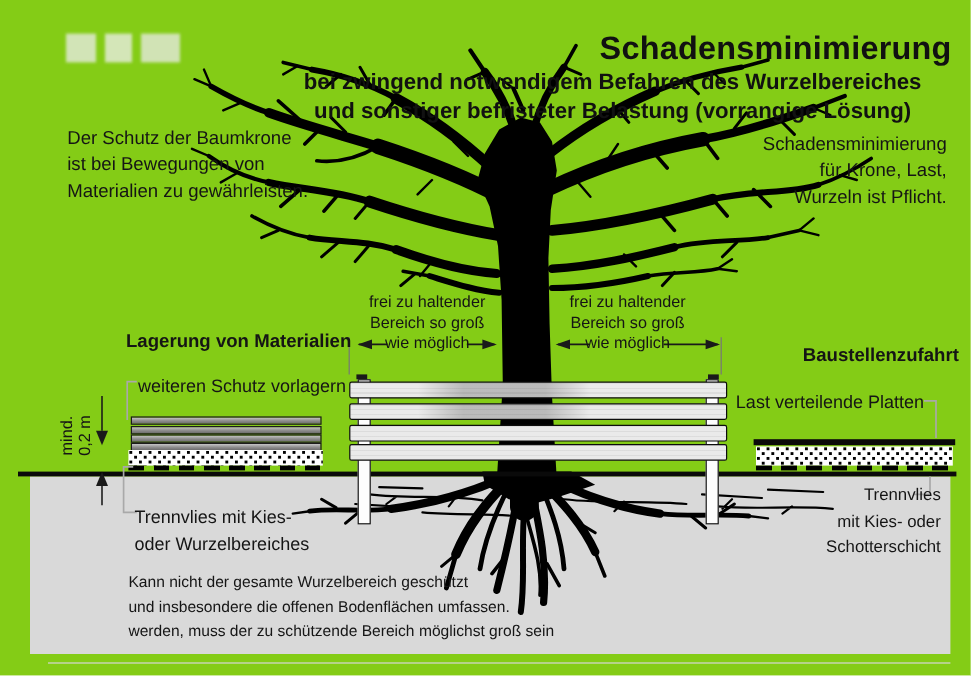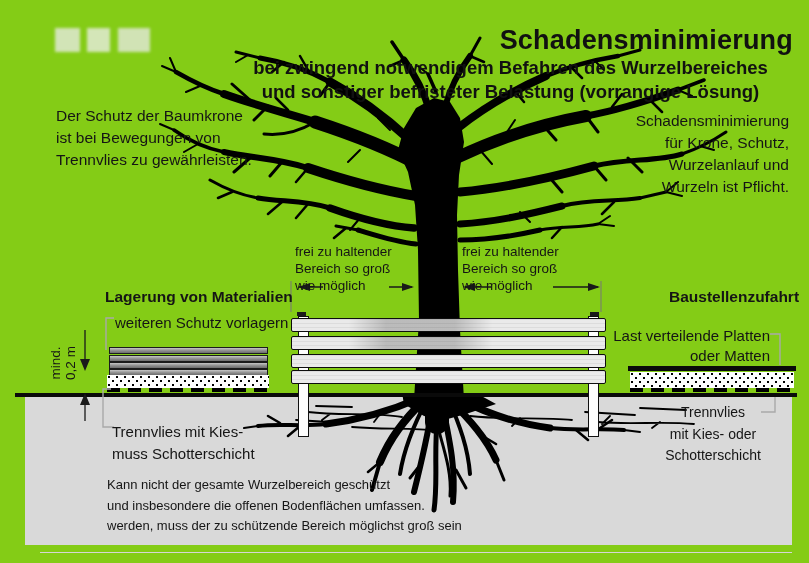--- a/index.html
+++ b/index.html
@@ -10,30 +10,30 @@
   .abs{position:absolute;}
   .txt{white-space:nowrap;color:#151515;}
   
   .title-wrap{left:228px;top:25px;width:565px;text-align:center;}
   .title-main{font-size:27px;font-weight:bold;text-align:right;letter-spacing:.2px;}
   .title-sub{font-size:18.5px;font-weight:bold;line-height:24px;}
   
   .ann{font-size:15.5px;line-height:22px;}
   .crown-left{left:56px;top:105px;text-align:left;}
   .crown-right{right:20px;top:110px;text-align:right;}
-  .keep-clear{font-size:13.5px;line-height:17px;width:122px;}
+  .keep-clear{font-size:13.5px;line-height:17px;text-align:center;width:122px;}
   .kc-left{left:295px;top:243px;}
   .kc-right{left:462px;top:243px;}
   .hdr{font-size:15.5px;font-weight:bold;}
-  .storage-hdr{left:105px;top:288px;}
+  .storage-hdr{left:105px;top:276px;}
   .access-hdr{left:669px;top:276px;margin-top:12px;}
   .bulky{left:115px;top:312px;font-size:15px;line-height:22px;}
   .fleece-left{left:112px;top:421px;font-size:15px;line-height:22px;}
   .plates{right:39px;top:326px;font-size:15px;line-height:20px;text-align:right;margin-left:30px;}
-  .fleece-right{left:658px;top:402px;width:110px;font-size:14px;line-height:21.5px;text-align:center;}
+  .fleece-right{left:674px;top:402px;width:110px;font-size:14px;line-height:21.5px;text-align:right;}
   .bottom-note{left:107px;top:475px;font-size:13px;line-height:20.5px;}
   .min-depth{left:31px;top:347px;width:66px;height:32px;font-size:13.5px;line-height:15px;
     text-align:center;transform:rotate(-90deg);}
   
   .ground-soil{left:25px;top:397px;width:767px;height:148px;background:#d9d9d9;}
   .ground-line{left:15px;top:393px;width:782px;height:4px;background:#0a0a0a;}
   .bottom-edge{left:40px;top:552px;width:752px;height:1px;background:#d6d6d6;}
   
   .graybar{left:109px;width:157px;height:5px;border:1px solid #1c1c1c;
     background:linear-gradient(180deg,#c6c6c6 0%,#8d8d8d 55%,#6d6d6d 100%);}
@@ -159,27 +159,26 @@
 
   <div class="abs title-wrap">
     <div class="title-main">Schadensminimierung</div>
     <div class="title-sub">bei zwingend notwendigem Befahren des Wurzelbereiches</div>
     <div class="title-sub">und sonstiger befristeter Belastung (vorrangige Lösung)</div>
   </div>
 
   <div class="abs ann crown-left txt">
     <div>Der Schutz der Baumkrone</div>
     <div>ist bei Bewegungen von</div>
-    <div>Trennvlies zu gewährleisten.</div>
+    <div>Materialien zu gewährleisten.</div>
   </div>
 
   <div class="abs ann crown-right txt">
     <div>Schadensminimierung</div>
-    <div>für Krone, Schutz,</div>
-    <div>Wurzelanlauf und</div>
+    <div>für Krone, Last,</div>
     <div>Wurzeln ist Pflicht.</div>
   </div>
 
   <div class="abs keep-clear kc-left txt">
     <div>frei zu haltender</div>
     <div>Bereich so groß</div>
     <div>wie möglich</div>
   </div>
 
   <div class="abs keep-clear kc-right txt">
@@ -195,26 +194,25 @@
     <div>weiteren Schutz vorlagern</div>
   </div>
 
   <div class="abs min-depth txt">
     <div>mind.</div>
     <div>0,2 m</div>
   </div>
 
   <div class="abs fleece-left txt">
     <div>Trennvlies mit Kies-</div>
-    <div>muss Schotterschicht</div>
+    <div>oder Wurzelbereiches</div>
   </div>
 
   <div class="abs plates txt">
     <div>Last verteilende Platten</div>
-    <div>oder Matten</div>
   </div>
 
   <div class="abs fleece-right txt">
     <div>Trennvlies</div>
     <div>mit Kies- oder</div>
     <div>Schotterschicht</div>
   </div>
 
   <div class="abs bottom-note txt">
     <div>Kann nicht der gesamte Wurzelbereich geschützt</div>

